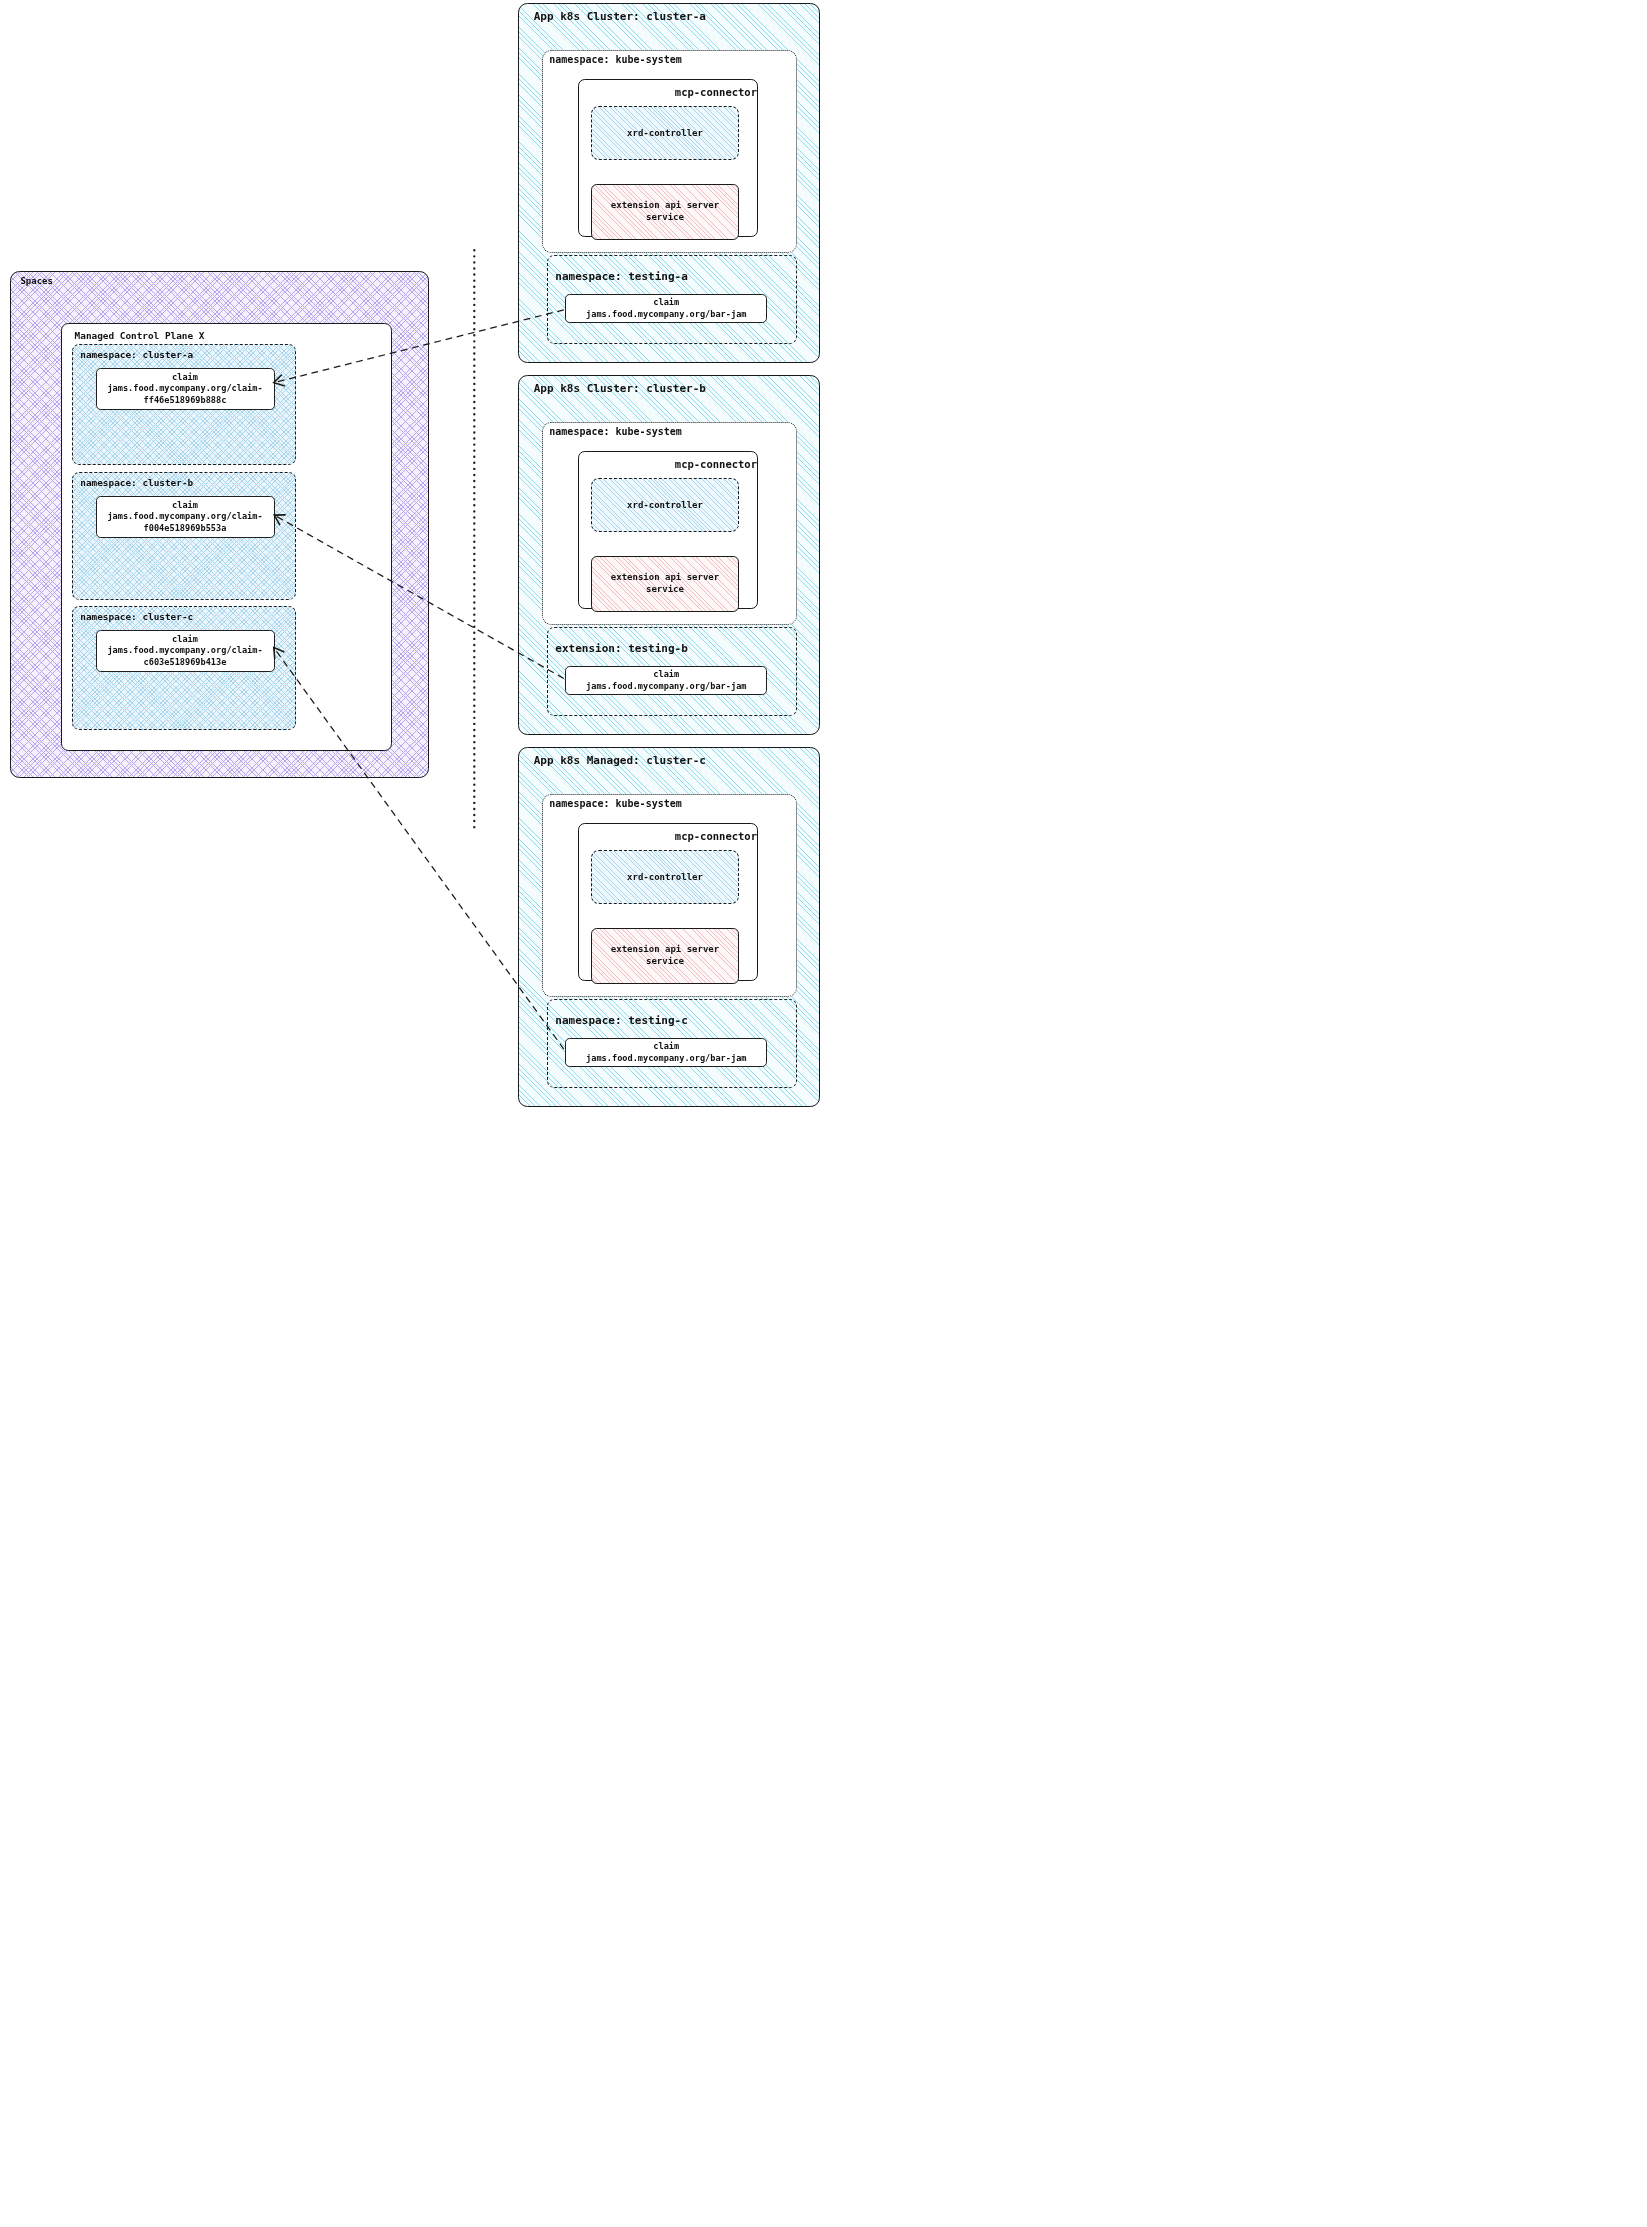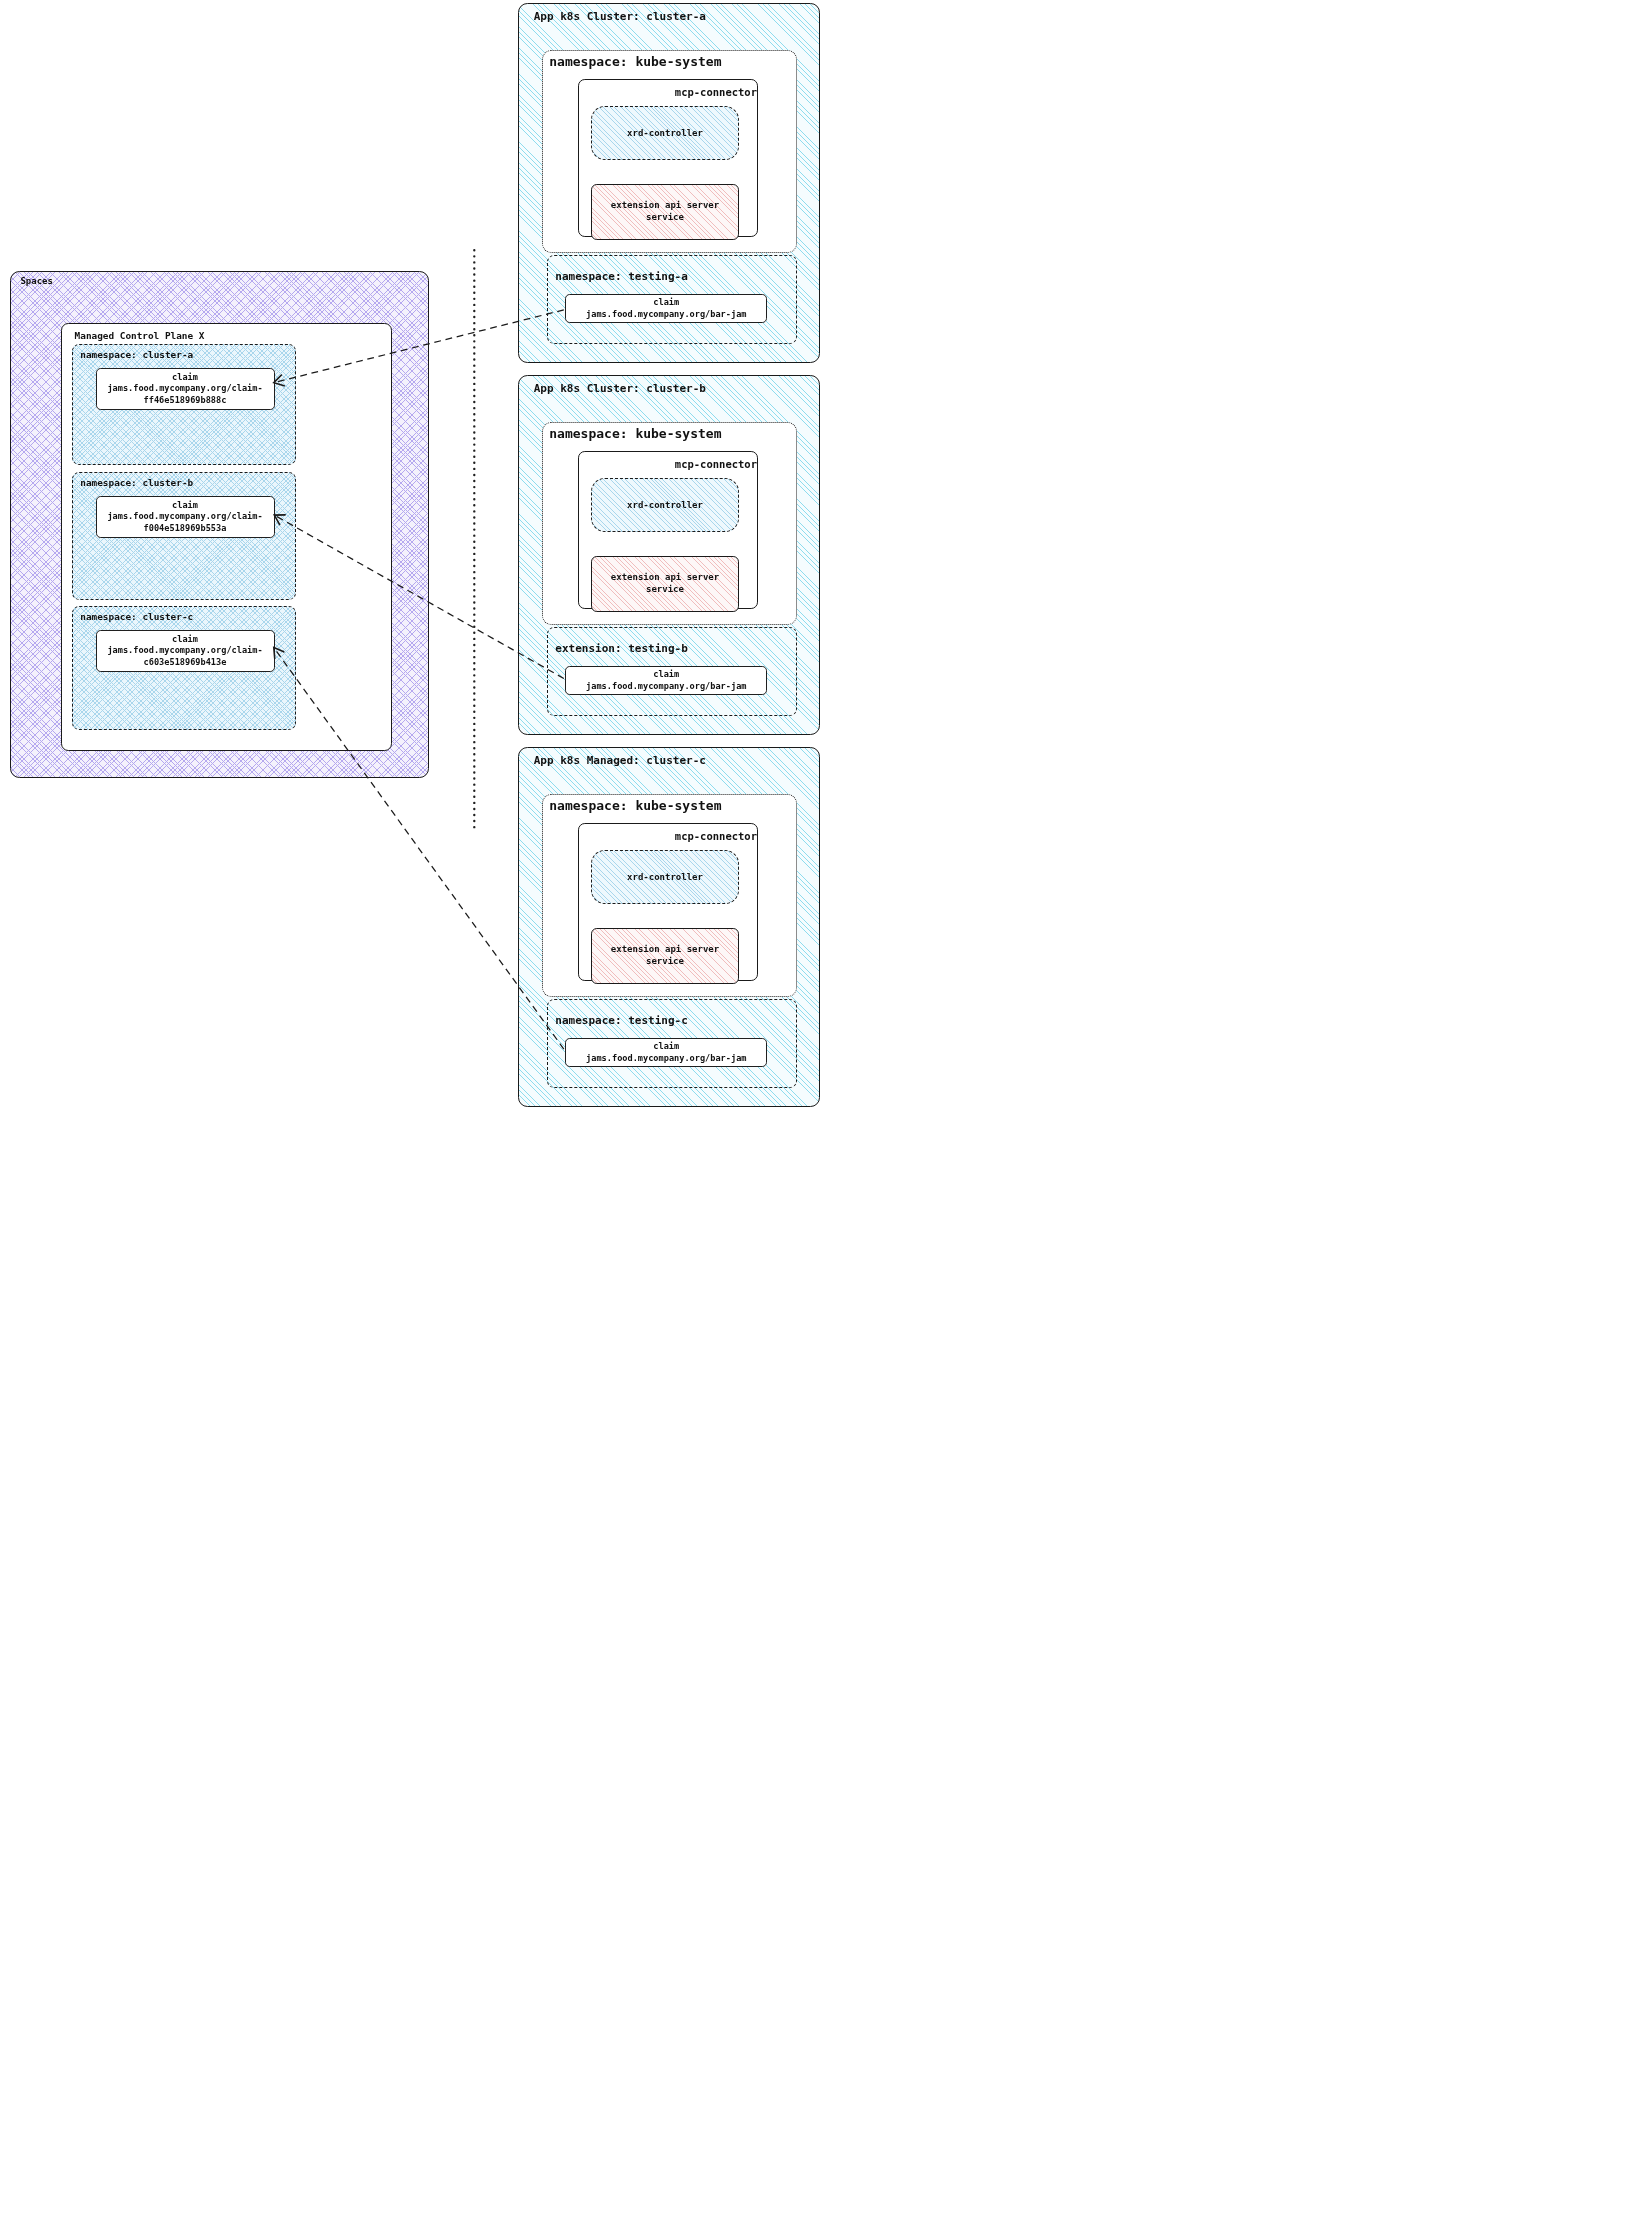--- a/index.html
+++ b/index.html
@@ -55,30 +55,30 @@
       repeating-linear-gradient(45deg, var(--cyan-line,#8edcee) 0, var(--cyan-line,#8edcee) 0.5px, transparent 0.5px, transparent 3.7px);
   }
   .cluster-a{top:3.1px;}
   .cluster-b{top:375px;}
   .cluster-c{top:747px;}
   .cluster-title{left:14.7px;top:6.3px;font-size:11px;}
   .kube{
     position:absolute;left:23px;top:46px;width:253px;height:201px;
     background:#fff;border:1.6px dotted #1a1a1a;border-radius:9.4px;
   }
-  .kube-label{left:6.3px;top:2.6px;font-size:13px;}
+  .kube-label{left:6.3px;top:2.6px;font-size:10px;}
   .connector{
     position:absolute;left:35px;top:28px;width:178px;height:156px;
     background:#fff;border:0.9px solid #1a1a1a;border-radius:6.8px;
   }
   .connector-label{left:0;top:5.8px;width:100%;text-align:right;font-size:10.5px;}
   .xrd{
     position:absolute;left:12px;top:26px;width:146px;height:52px;
     display:flex;align-items:center;justify-content:center;
-    border:1.3px dashed #1a1a1a;border-radius:14px;
+    border:1.3px dashed #1a1a1a;border-radius:8px;
     font-size:9px;font-weight:700;
     background-color:#eef8fd;
     background-image:
       repeating-linear-gradient(45deg, var(--blue-line,#a9d6ec) 0, var(--blue-line,#a9d6ec) 0.5px, transparent 0.5px, transparent 2.6px);
   }
   .ext{
     position:absolute;left:12px;top:104px;width:146px;height:54px;
     display:flex;align-items:center;justify-content:center;text-align:center;
     border:1.6px solid #1a1a1a;border-radius:5.8px;
     font-size:9px;font-weight:700;line-height:1.3;

